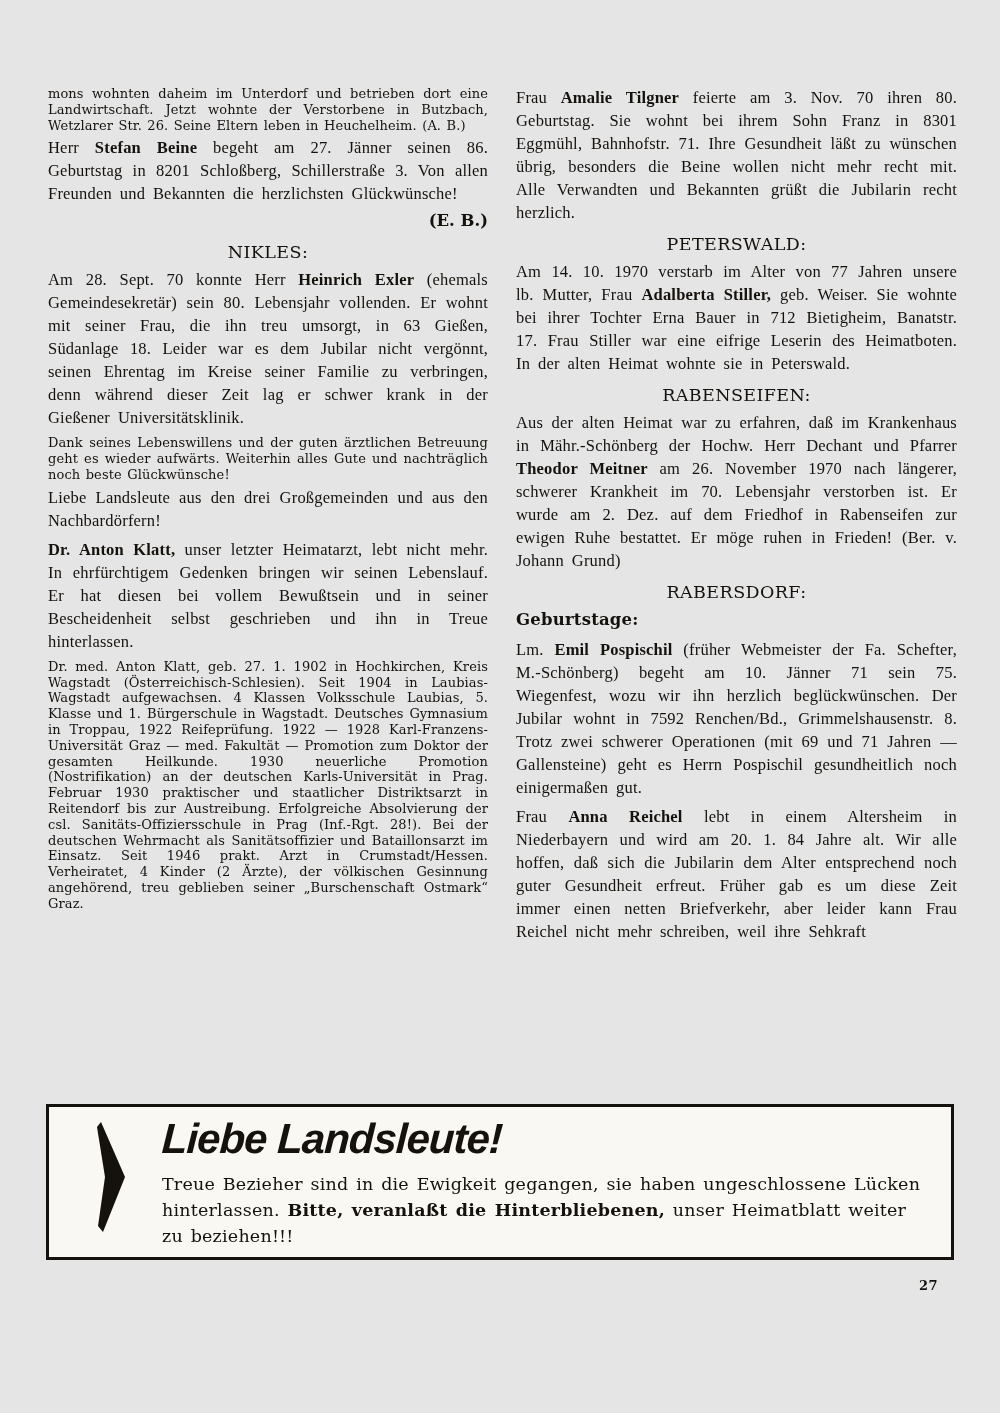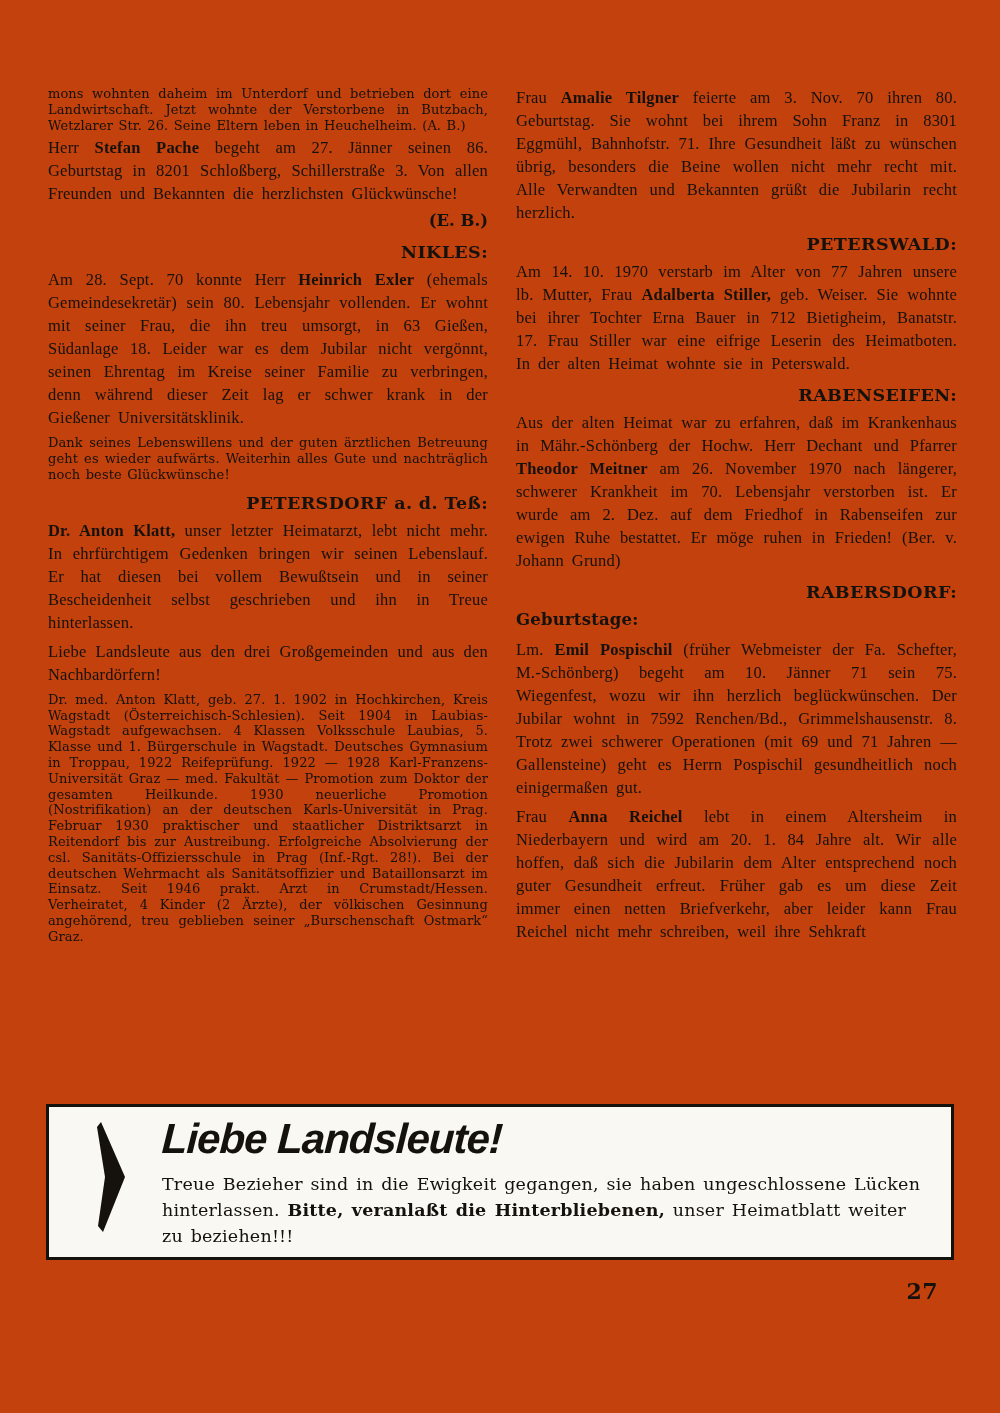--- a/index.html
+++ b/index.html
@@ -1,21 +1,21 @@
 <!DOCTYPE html>
 <html lang="de"><head>
 <meta charset="utf-8">
 <style>
   html,body{margin:0;padding:0;}
   body{background:#d8d5cd;}
   .page{
     position:relative;
     width:1000px;height:1413px;
     margin:0 auto;
-    background:#c2410c;
+    background:#e5e5e5;
     color:#15110d;
     font-family:"DejaVu Serif", serif;
     overflow:hidden;
   }
   .col{position:absolute;top:86px;}
   .col-left{left:48px;width:440px;}
   .col-right{left:516px;width:441px;}
 
   .blk{text-align:justify;}
   .para{
@@ -23,22 +23,22 @@
     word-spacing:3.5px;letter-spacing:.2px;
     margin:0 0 6px;
     font-family:Liberation Serif, serif;
   }
   .subheading{
     font-size:16.5px;line-height:23px;font-weight:bold;
     word-spacing:3px;letter-spacing:.2px;
     margin:0 0 7px;
   }
   .heading{
-    font-size:17.5px;line-height:20px;font-weight:bold;
-    letter-spacing:.4px;text-align:right;
+    font-size:17.5px;line-height:20px;font-weight:normal;
+    letter-spacing:.4px;text-align:center;
     margin:10px 0 6px;
   }
   .credit{
     font-size:16.5px;line-height:23px;text-align:right;
     margin:-2px 0 4px;
     font-weight:bold;
   }
   .fine{
     font-size:13px;line-height:15.8px;
     word-spacing:1.2px;letter-spacing:.1px;
@@ -71,38 +71,37 @@
     transform:skewX(-3deg);
   }
   .notice-body{
     position:absolute;left:113px;top:64px;
     width:760px;
     font-size:17.5px;line-height:26px;
     word-spacing:2px;letter-spacing:.2px;
   }
   .page-number{
     position:absolute;right:62px;top:1278px;
-    font-size:22px;font-weight:bold;letter-spacing:.5px;
+    font-size:13px;font-weight:bold;letter-spacing:.5px;
   }
 </style>
 </head>
 <body>
 
 <div class="page">
 
   <div class="col col-left">
       <div class="blk fine"><span>mons wohnten daheim im Unterdorf und betrieben dort eine Landwirtschaft. Jetzt wohnte der Verstorbene in Butzbach, Wetzlarer Str. 26. Seine Eltern leben in Heuchelheim. (A. B.)</span></div>
-      <div class="blk para"><span>Herr </span><b>Stefan Pache</b><span> begeht am 27. Jänner seinen 86. Geburtstag in 8201 Schloßberg, Schillerstraße 3. Von allen Freunden und Bekannten die herzlichsten Glückwünsche!</span></div>
+      <div class="blk para"><span>Herr </span><b>Stefan Beine</b><span> begeht am 27. Jänner seinen 86. Geburtstag in 8201 Schloßberg, Schillerstraße 3. Von allen Freunden und Bekannten die herzlichsten Glückwünsche!</span></div>
       <div class="blk credit"><span>(E. B.)</span></div>
       <div class="blk heading"><span>NIKLES:</span></div>
       <div class="blk para"><span>Am 28. Sept. 70 konnte Herr </span><b>Heinrich Exler</b><span> (ehemals Gemeindesekretär) sein 80. Lebensjahr vollenden. Er wohnt mit seiner Frau, die ihn treu umsorgt, in 63 Gießen, Südanlage 18. Leider war es dem Jubilar nicht vergönnt, seinen Ehrentag im Kreise seiner Familie zu verbringen, denn während dieser Zeit lag er schwer krank in der Gießener Universitätsklinik.</span></div>
       <div class="blk fine"><span>Dank seines Lebenswillens und der guten ärztlichen Betreuung geht es wieder aufwärts. Weiterhin alles Gute und nachträglich noch beste Glückwünsche!</span></div>
-      <div class="blk heading"><span>PETERSDORF a. d. Teß:</span></div>
+      <div class="blk para"><span>Liebe Landsleute aus den drei Großgemeinden und aus den Nachbardörfern!</span></div>
       <div class="blk para"><b>Dr. Anton Klatt,</b><span> unser letzter Heimatarzt, lebt nicht mehr. In ehrfürchtigem Gedenken bringen wir seinen Lebenslauf. Er hat diesen bei vollem Bewußtsein und in seiner Bescheidenheit selbst geschrieben und ihn in Treue hinterlassen.</span></div>
-      <div class="blk para"><span>Liebe Landsleute aus den drei Großgemeinden und aus den Nachbardörfern!</span></div>
       <div class="blk fine"><span>Dr. med. Anton Klatt, geb. 27. 1. 1902 in Hochkirchen, Kreis Wagstadt (Österreichisch-Schlesien). Seit 1904 in Laubias-Wagstadt aufgewachsen. 4 Klassen Volksschule Laubias, 5. Klasse und 1. Bürgerschule in Wagstadt. Deutsches Gymnasium in Troppau, 1922 Reifeprüfung. 1922 — 1928 Karl-Franzens-Universität Graz — med. Fakultät — Promotion zum Doktor der gesamten Heilkunde. 1930 neuerliche Promotion (Nostrifikation) an der deutschen Karls-Universität in Prag. Februar 1930 praktischer und staatlicher Distriktsarzt in Reitendorf bis zur Austreibung. Erfolgreiche Absolvierung der csl. Sanitäts-Offiziersschule in Prag (Inf.-Rgt. 28!). Bei der deutschen Wehrmacht als Sanitätsoffizier und Bataillonsarzt im Einsatz. Seit 1946 prakt. Arzt in Crumstadt/Hessen. Verheiratet, 4 Kinder (2 Ärzte), der völkischen Gesinnung angehörend, treu geblieben seiner „Burschenschaft Ostmark“ Graz.</span></div>
     </div>
 
   <div class="col col-right">
       <div class="blk para"><span>Frau </span><b>Amalie Tilgner</b><span> feierte am 3. Nov. 70 ihren 80. Geburtstag. Sie wohnt bei ihrem Sohn Franz in 8301 Eggmühl, Bahnhofstr. 71. Ihre Gesundheit läßt zu wünschen übrig, besonders die Beine wollen nicht mehr recht mit. Alle Verwandten und Bekannten grüßt die Jubilarin recht herzlich.</span></div>
       <div class="blk heading"><span>PETERSWALD:</span></div>
       <div class="blk para"><span>Am 14. 10. 1970 verstarb im Alter von 77 Jahren unsere lb. Mutter, Frau </span><b>Adalberta Stiller,</b><span> geb. Weiser. Sie wohnte bei ihrer Tochter Erna Bauer in 712 Bietigheim, Banatstr. 17. Frau Stiller war eine eifrige Leserin des Heimatboten. In der alten Heimat wohnte sie in Peterswald.</span></div>
       <div class="blk heading"><span>RABENSEIFEN:</span></div>
       <div class="blk para"><span>Aus der alten Heimat war zu erfahren, daß im Krankenhaus in Mähr.-Schönberg der Hochw. Herr Dechant und Pfarrer </span><b>Theodor Meitner</b><span> am 26. November 1970 nach längerer, schwerer Krankheit im 70. Lebensjahr verstorben ist. Er wurde am 2. Dez. auf dem Friedhof in Rabenseifen zur ewigen Ruhe bestattet. Er möge ruhen in Frieden! (Ber. v. Johann Grund)</span></div>
       <div class="blk heading"><span>RABERSDORF:</span></div>

